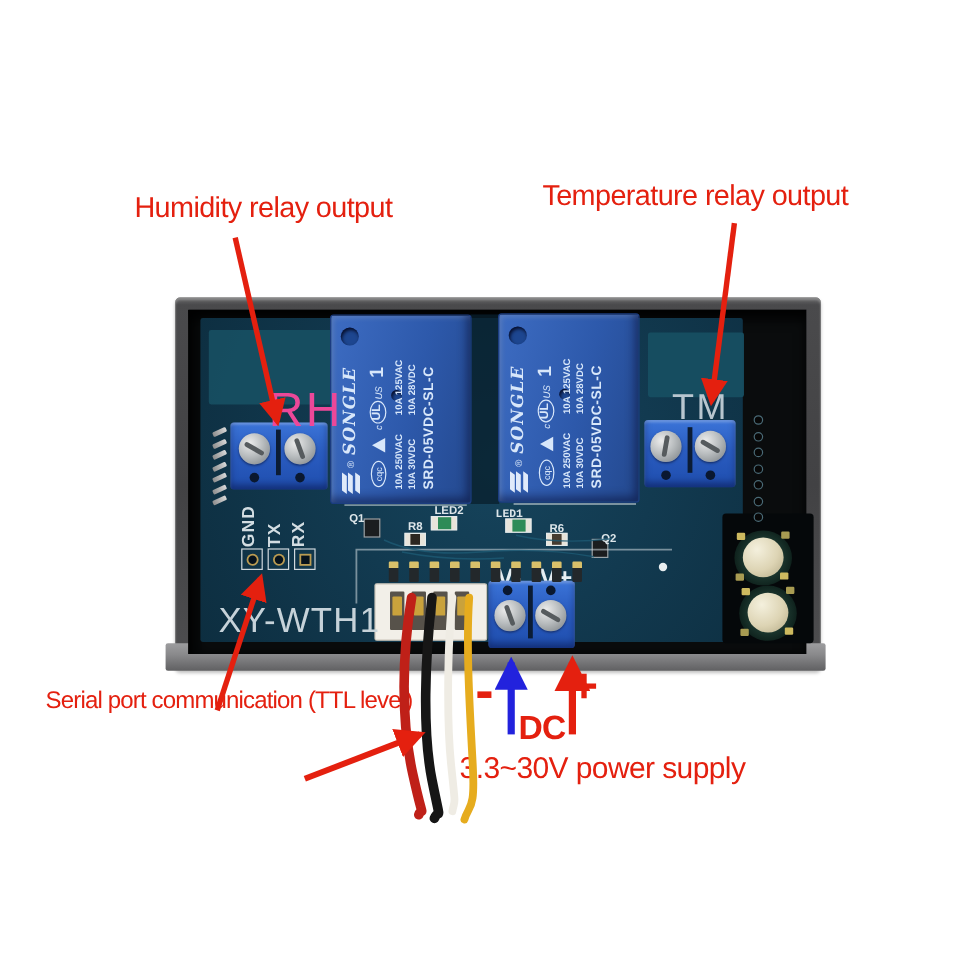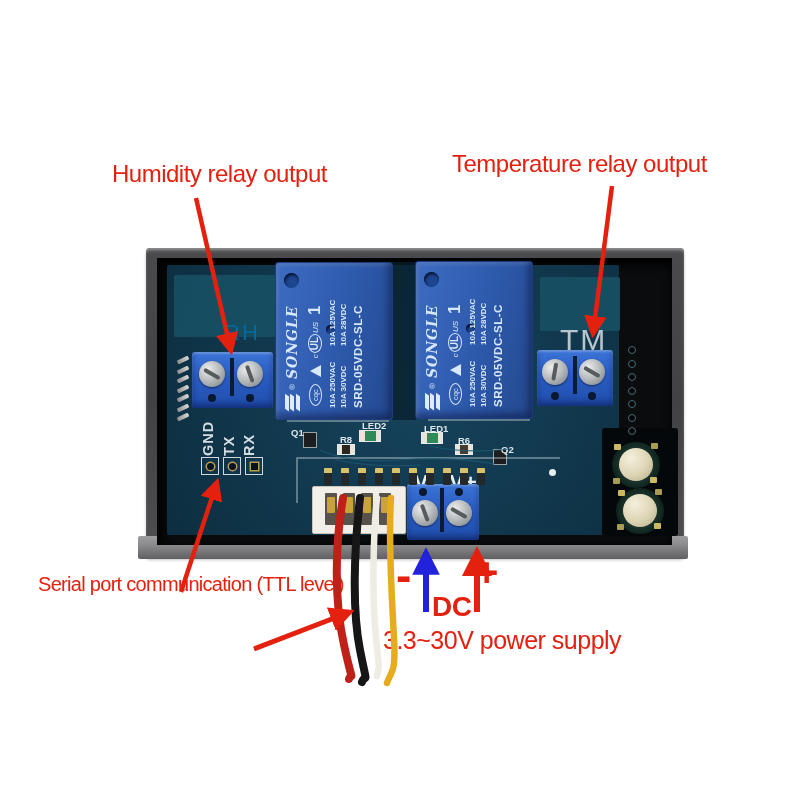--- a/index.html
+++ b/index.html
@@ -29,21 +29,21 @@
 
   
   .pcb{left:167px;top:265px;width:452px;height:270px;border-radius:2px;z-index:2;
     background:radial-gradient(circle at 55% 45%, #16445c 0%, #123a50 45%, #0d2e40 100%);}
   .pcb-patch{background:#175063;opacity:.9;border-radius:2px;z-index:2;}
   .patch-left{left:174px;top:275px;width:106px;height:62px;}
   .patch-right{left:540px;top:277px;width:80px;height:54px;}
   .patch-gap{left:392px;top:262px;width:24px;height:158px;background:#081f2c;opacity:.75;z-index:2;}
 
   .silk{position:absolute;color:#c6d2d9;z-index:4;white-space:pre;}
-  .s-rh{left:224px;top:320px;font-size:22px;letter-spacing:2px;color:#0369a1;}
+  .s-rh{left:224px;top:320px;font-size:40px;letter-spacing:2px;color:#ec4899;}
   .s-tm{left:560px;top:323px;font-size:30px;letter-spacing:2px;color:#b8c6cf;}
   .s-model{left:182px;top:502px;font-size:29px;letter-spacing:1px;}
   .s-vlabels{left:414px;top:451px;font-size:21px;font-weight:700;letter-spacing:1px;color:#e6eef2;z-index:3;margin-top:19px;}
   .s-comp{font-size:9.5px;font-weight:700;color:#dde6ea;z-index:4;}
   .vpin{position:absolute;writing-mode:vertical-rl;transform:rotate(180deg);
     font-size:14.5px;font-weight:700;color:#d3dde2;letter-spacing:1px;z-index:4;}
 
   
   .relay{position:absolute;width:116px;height:156px;border-radius:3px;overflow:hidden;z-index:3;
     background:linear-gradient(105deg,#3d6cc2 0%,#2d59ab 55%,#24498f 100%);
@@ -131,30 +131,31 @@
   <div class="abs case-band"></div>
   <div class="abs case-interior"></div>
 
   <div class="abs pcb"></div>
   <div class="abs pcb-patch patch-left"></div>
   <div class="abs pcb-patch patch-right"></div>
   <div class="abs patch-gap"></div>
 
   <div class="silk s-rh">RH</div>
   <div class="silk s-tm">TM</div>
+  <div class="silk s-model">XY-WTH1</div>
   <div class="silk s-vlabels">V-  V+</div>
 
   <div class="vpin" style="left:200px;top:410px;height:46px;">GND</div>
   <div class="vpin" style="left:221px;top:424px;height:32px;">TX</div>
   <div class="vpin" style="left:241px;top:424px;height:32px;">RX</div>
 
   <div class="silk s-comp" style="left:291px;top:427px;">Q1</div>
   <div class="silk s-comp" style="left:340px;top:434px;">R8</div>
   <div class="silk s-comp" style="left:362px;top:420px;">LED2</div>
-  <div class="silk s-comp" style="left:424px;top:423px;">LED1</div>
+  <div class="silk s-comp" style="left:413px;top:423px;font-family:Liberation Mono, monospace;">LED1</div>
   <div class="silk s-comp" style="left:458px;top:435px;">R6</div>
   <div class="silk s-comp" style="left:501px;top:444px;">Q2</div>
 
   <div class="smd" style="left:303px;top:432px;width:12px;height:14px;background:#1b1d1f;"></div>
   <div class="smd" style="left:337px;top:444px;width:16px;height:9px;background:#e8e4da;">
       <i style="background:#2b2620;width:8px;margin:0 auto;"></i>
     </div>
   <div class="smd" style="left:359px;top:430px;width:20px;height:10px;background:#e8e4da;">
       <i style="background:#2e8b57;width:11px;margin:0 auto;"></i>
     </div>

